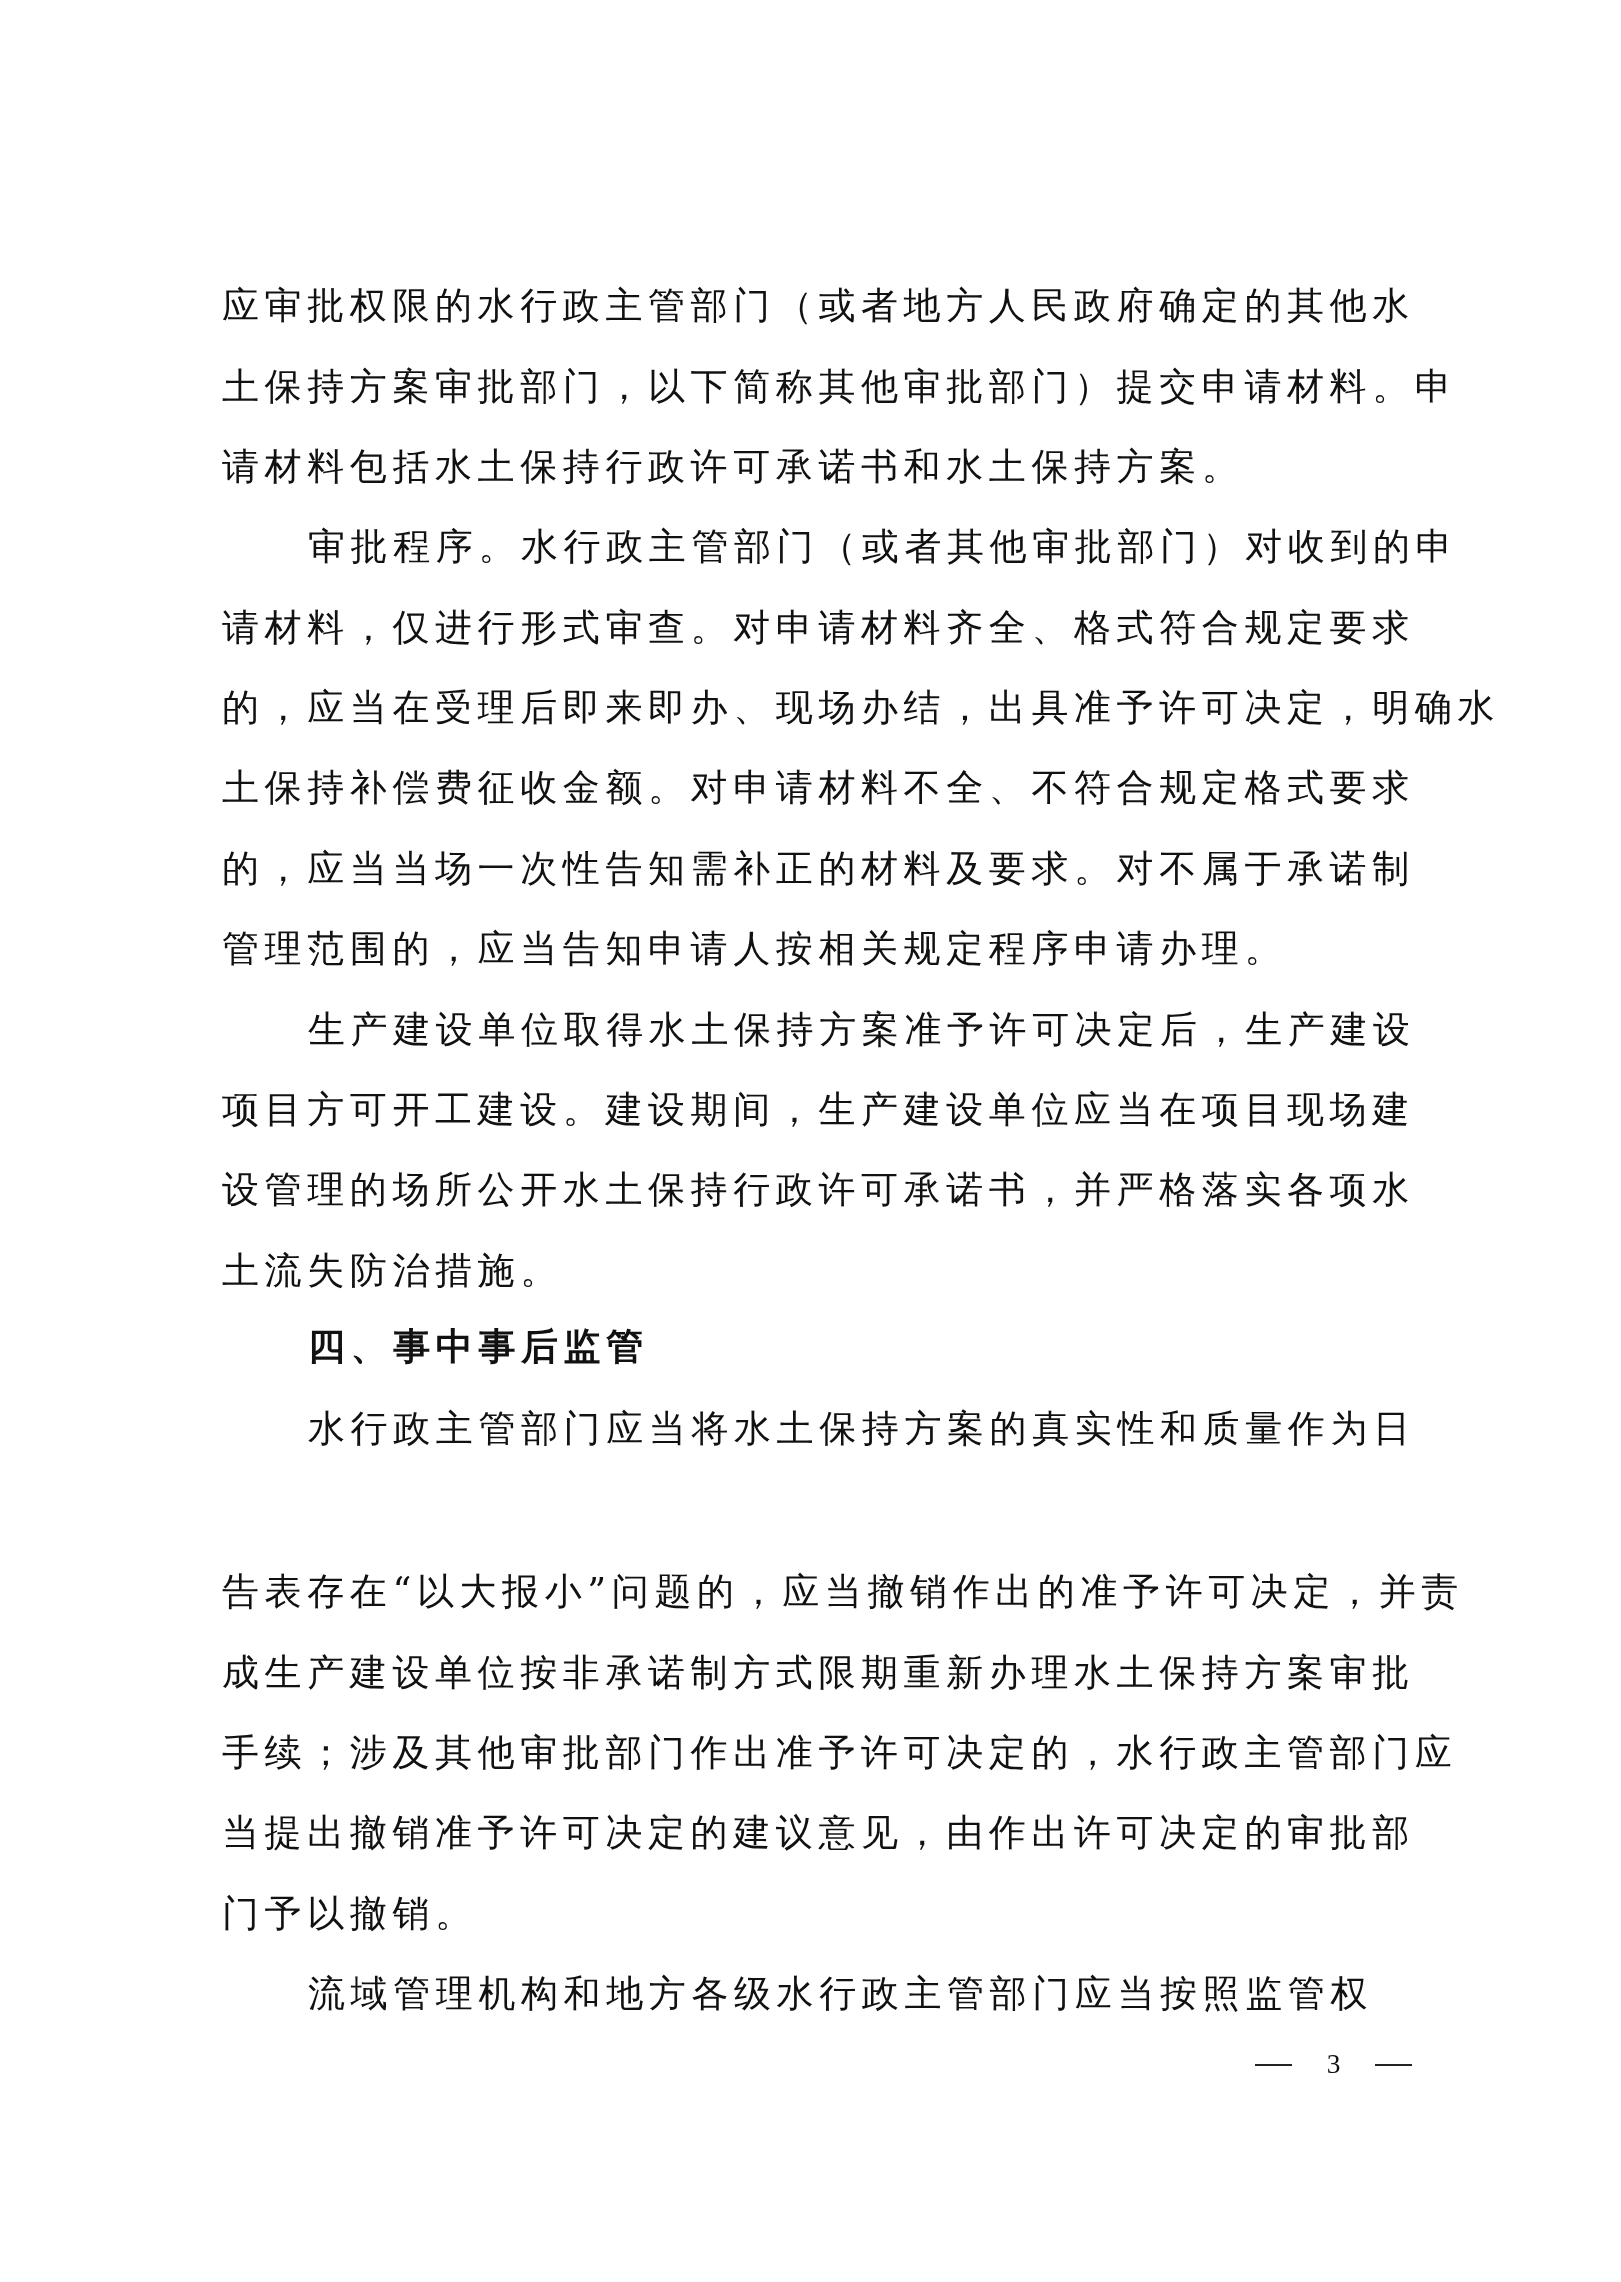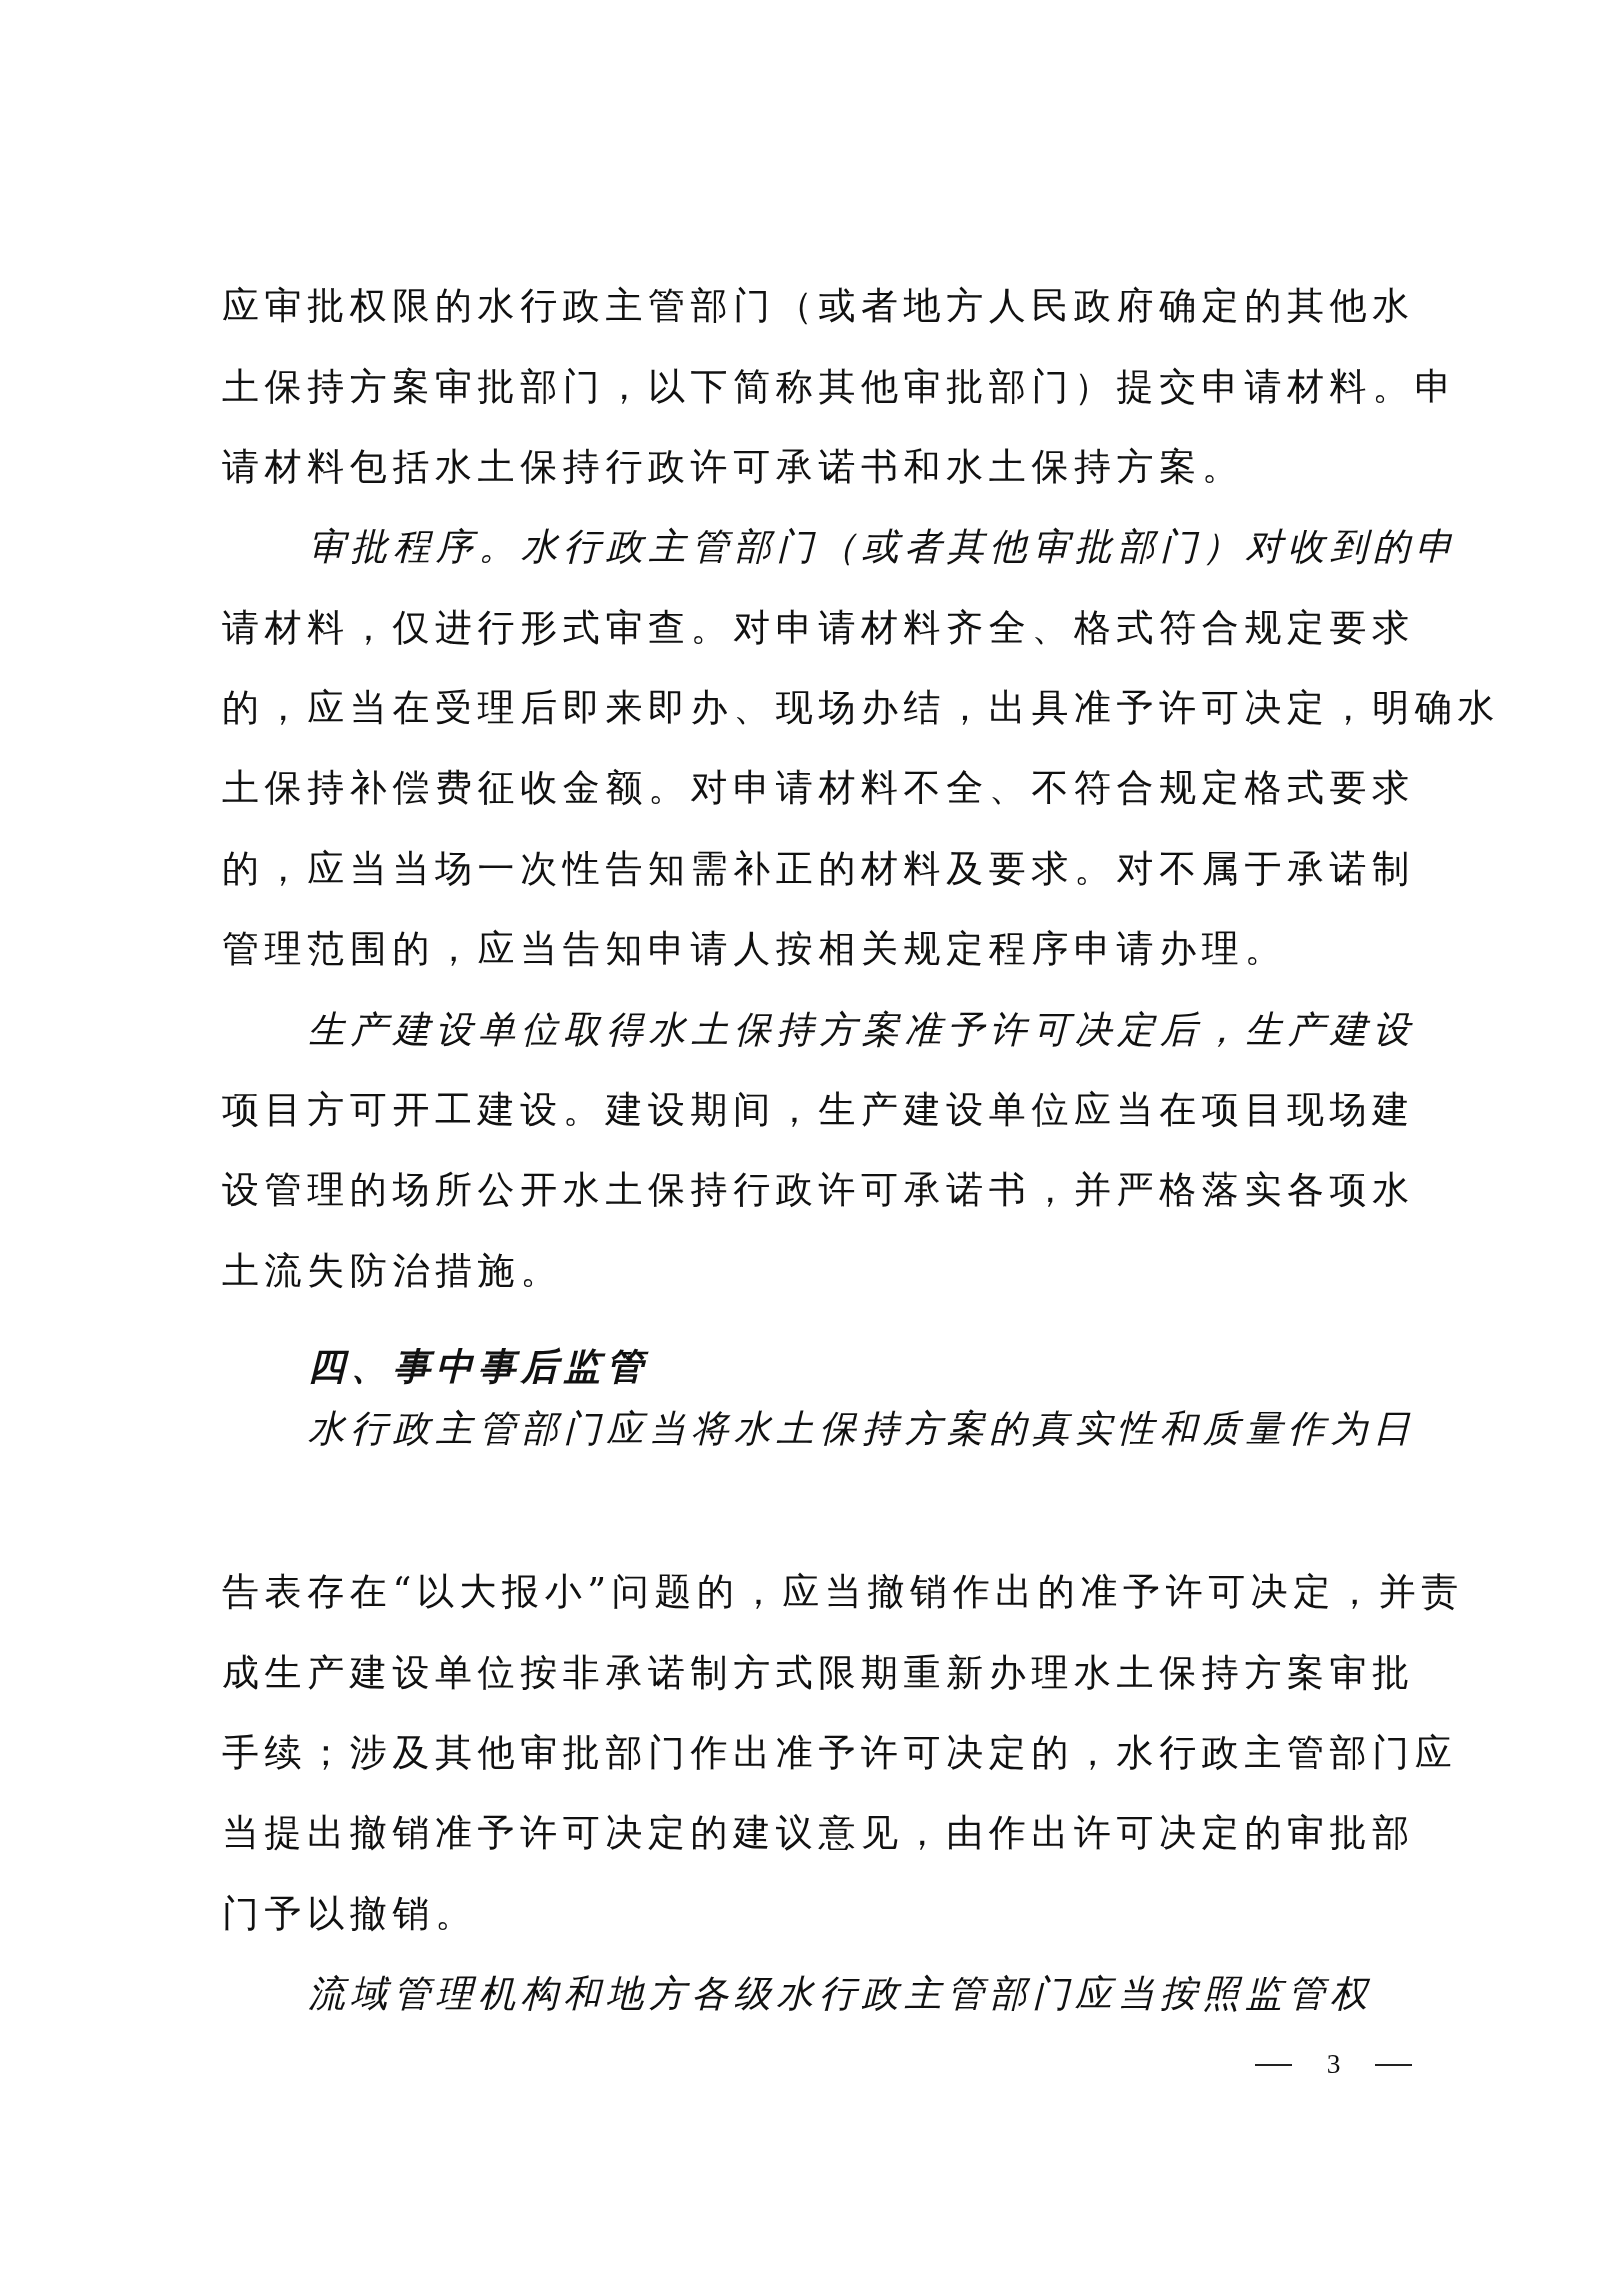--- a/index.html
+++ b/index.html
@@ -10,25 +10,24 @@
     left: 222px;
     height: 43px;
     line-height: 43px;
     font-family: "DejaVu Serif", "Liberation Serif", serif;
     font-size: 37px;
     letter-spacing: 5.6px;
     color: #111111;
     white-space: nowrap;
     text-align: center;
   }
-  .line.indent { left: 308px; font-style: italic; }
+  .line.indent { left: 308px; }
   .heading {
     font-family: "DejaVu Sans", "Liberation Sans", sans-serif;
     font-weight: bold;
-    margin-top: 20px;
   }
   .page-number {
     position: absolute;
     left: 1255px;
     top: 2050px;
     width: 157px;
     height: 29px;
     display: flex;
     align-items: center;
     justify-content: space-between;

